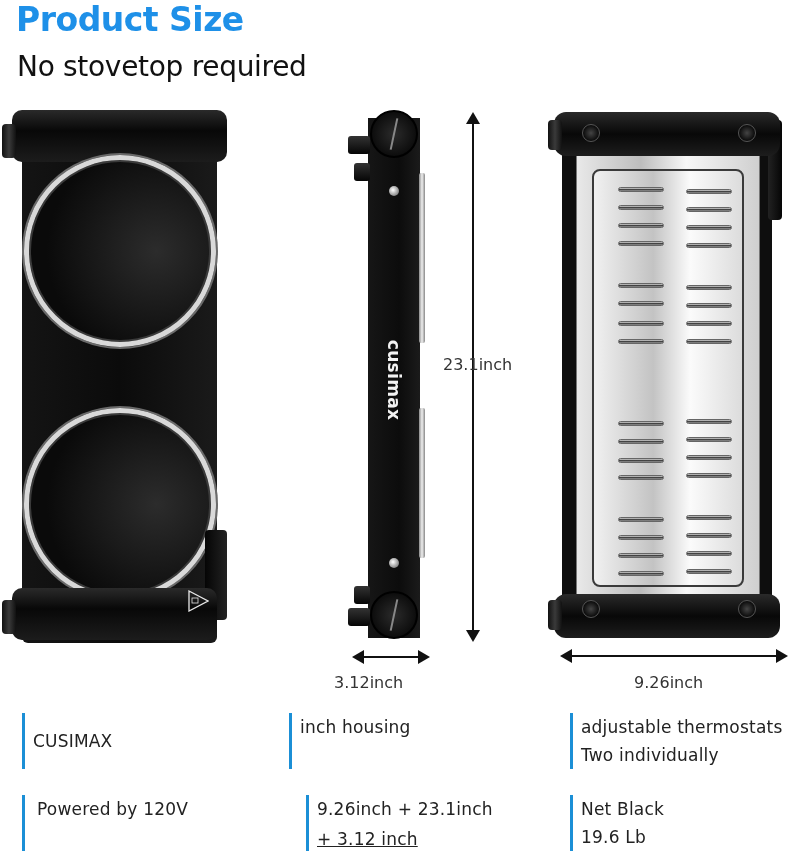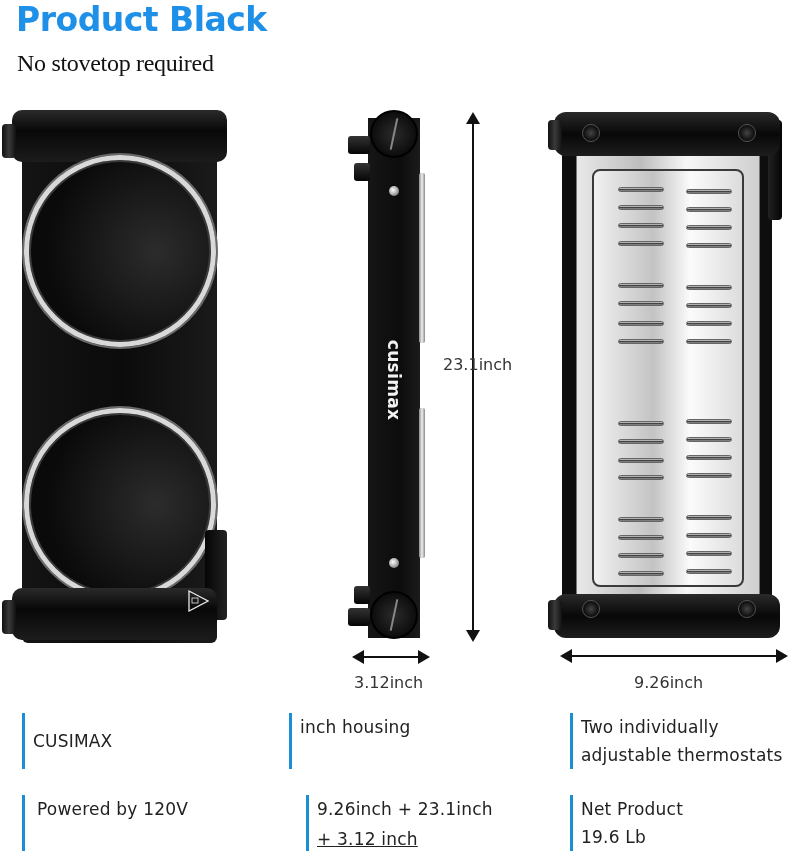--- a/index.html
+++ b/index.html
@@ -6,21 +6,21 @@
   html, body { width: 800px; height: 853px; background: #ffffff; overflow: hidden; }
   body { position: relative; font-family: "DejaVu Sans", sans-serif; color: #1a1a1a; }
 
   .title {
     position: absolute; left: 16px; top: 0px;
     font-family: "DejaVu Sans", sans-serif; font-weight: bold;
     font-size: 33px; letter-spacing: -0.5px; color: #1e90e8;
   }
   .subtitle {
     position: absolute; left: 17px; top: 50px;
-    font-size: 24px; color: #111; letter-spacing: -0.3px; font-family: Liberation Serif, serif;
+    font-size: 28px; color: #111; letter-spacing: -0.3px;
   }
 
   
   .front { position: absolute; left: 0; top: 110px; width: 240px; height: 540px; }
   .front .body {
     position: absolute; left: 22px; top: 3px; width: 195px; height: 530px;
     background: linear-gradient(90deg, #141414 0%, #0b0b0b 50%, #1a1a1a 100%);
     border-radius: 6px;
   }
   .front .roller {
@@ -137,21 +137,21 @@
   .spec {
     position: absolute; border-left: 3px solid #1b8fd6; padding-left: 8px;
     font-size: 17px; line-height: 28px; color: #222; font-family: "DejaVu Sans", sans-serif;
     letter-spacing: 0.2px;
   }
   .spec span { display: block; white-space: nowrap; }
 </style>
 </head>
 <body>
 
-<div class="title">Product Black</div>
+<div class="title">Product Size</div>
 <div class="subtitle">No stovetop required</div>
 
 <div class="front">
   <div class="body"></div>
   <div class="roller" style="left:12px; top:0px; width:215px;"></div>
   <div class="knob-stub" style="left:2px; top:14px;"></div>
   <div class="burner" style="left:24px; top:45px;"></div>
   <div class="burner" style="left:24px; top:298px;"></div>
   <div class="side-block" style="left:205px; top:420px; height:90px;"></div>
   <div class="roller" style="left:12px; top:478px; width:205px;"></div>
@@ -182,21 +182,21 @@
   <div class="line"></div>
   <div class="tip-down"></div>
 </div>
 <div class="dim-label" style="left:443px; top:355px;">23.1inch</div>
 
 <div class="h-arrow" style="left:352px; top:650px; width:78px;">
   <div class="tip-l"></div>
   <div class="line"></div>
   <div class="tip-r"></div>
 </div>
-<div class="dim-label" style="left:354px; top:673px;">3.12inch</div>
+<div class="dim-label" style="left:334px; top:673px;">3.12inch</div>
 
 <div class="bottom">
   <div class="frame"></div>
   <div class="side-block" style="top:10px;"></div>
   <div class="plate">
     <div class="inner">
 
       <div class="slot" style="left:24px; top:16px;"></div>
       <div class="slot" style="left:24px; top:34px;"></div>
       <div class="slot" style="left:24px; top:52px;"></div>
@@ -249,26 +249,26 @@
 </div>
 <div class="dim-label" style="left:634px; top:673px;">9.26inch</div>
 
 <div class="spec" style="left:22px; top:713px; height:56px; padding-top:14px;">
   <span>CUSIMAX</span>
 </div>
 <div class="spec" style="left:289px; top:713px; height:56px;">
   <span>inch housing</span>
 </div>
 <div class="spec" style="left:570px; top:713px; height:56px;">
+  <span>adjustable thermostats</span>
   <span>Two individually</span>
-  <span>adjustable thermostats</span>
 </div>
 <div class="spec" style="left:22px; top:795px; height:56px; padding-left:12px;">
   <span>Powered by 120V</span>
 </div>
 <div class="spec" style="left:306px; top:795px; height:56px;">
   <span>9.26inch + 23.1inch</span>
   <span style="margin-top:2px;text-decoration:underline;">+ 3.12 inch</span>
 </div>
 <div class="spec" style="left:570px; top:795px; height:56px;">
-  <span>Net Product</span>
+  <span>Net Black</span>
   <span>19.6 Lb</span>
 </div>
 
 </body></html>

